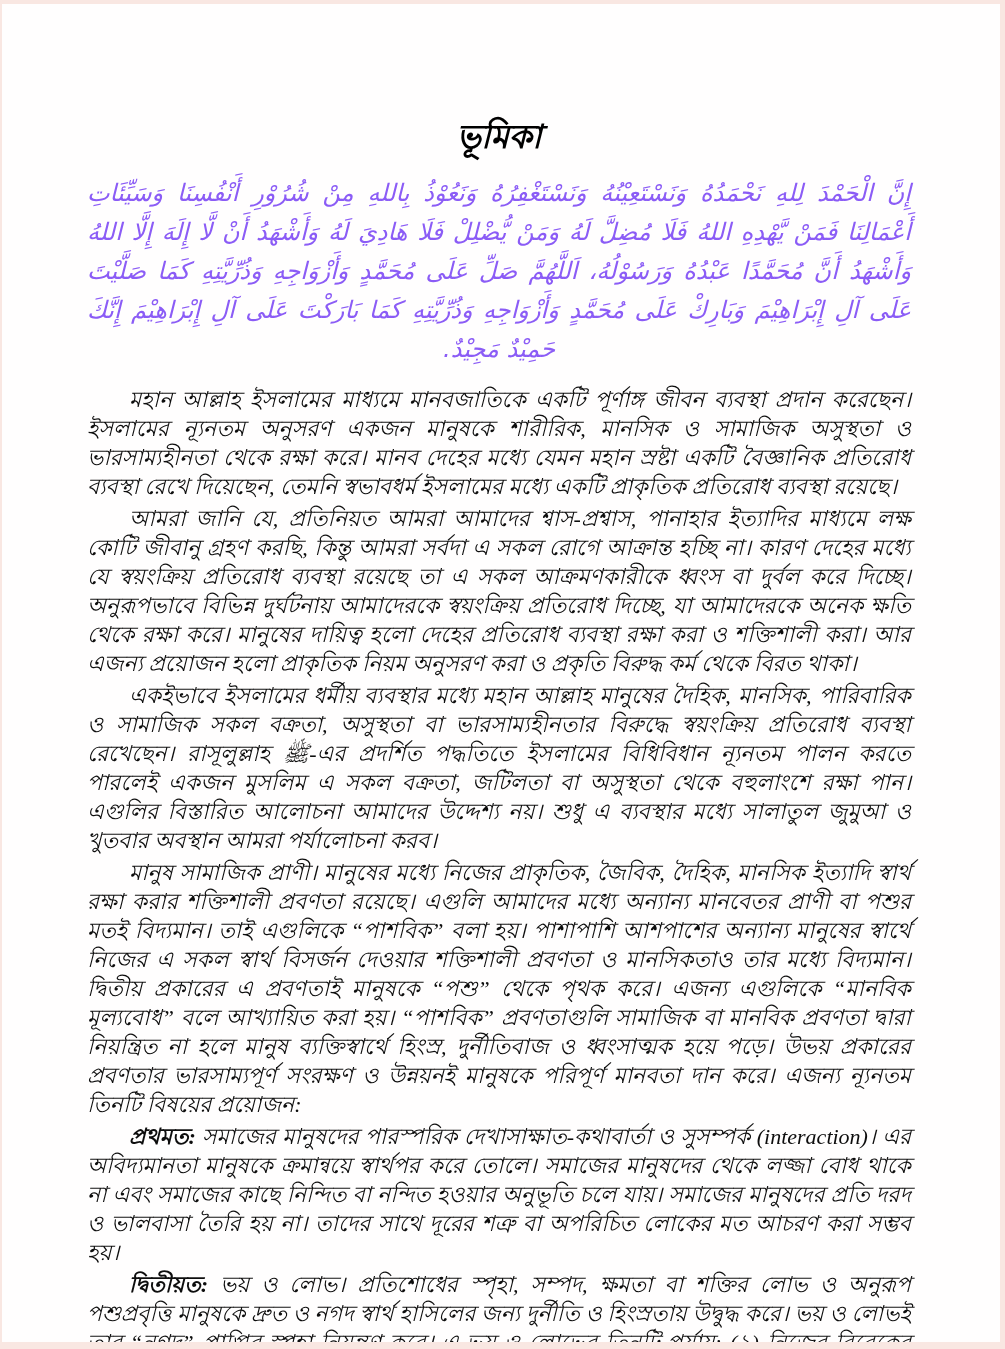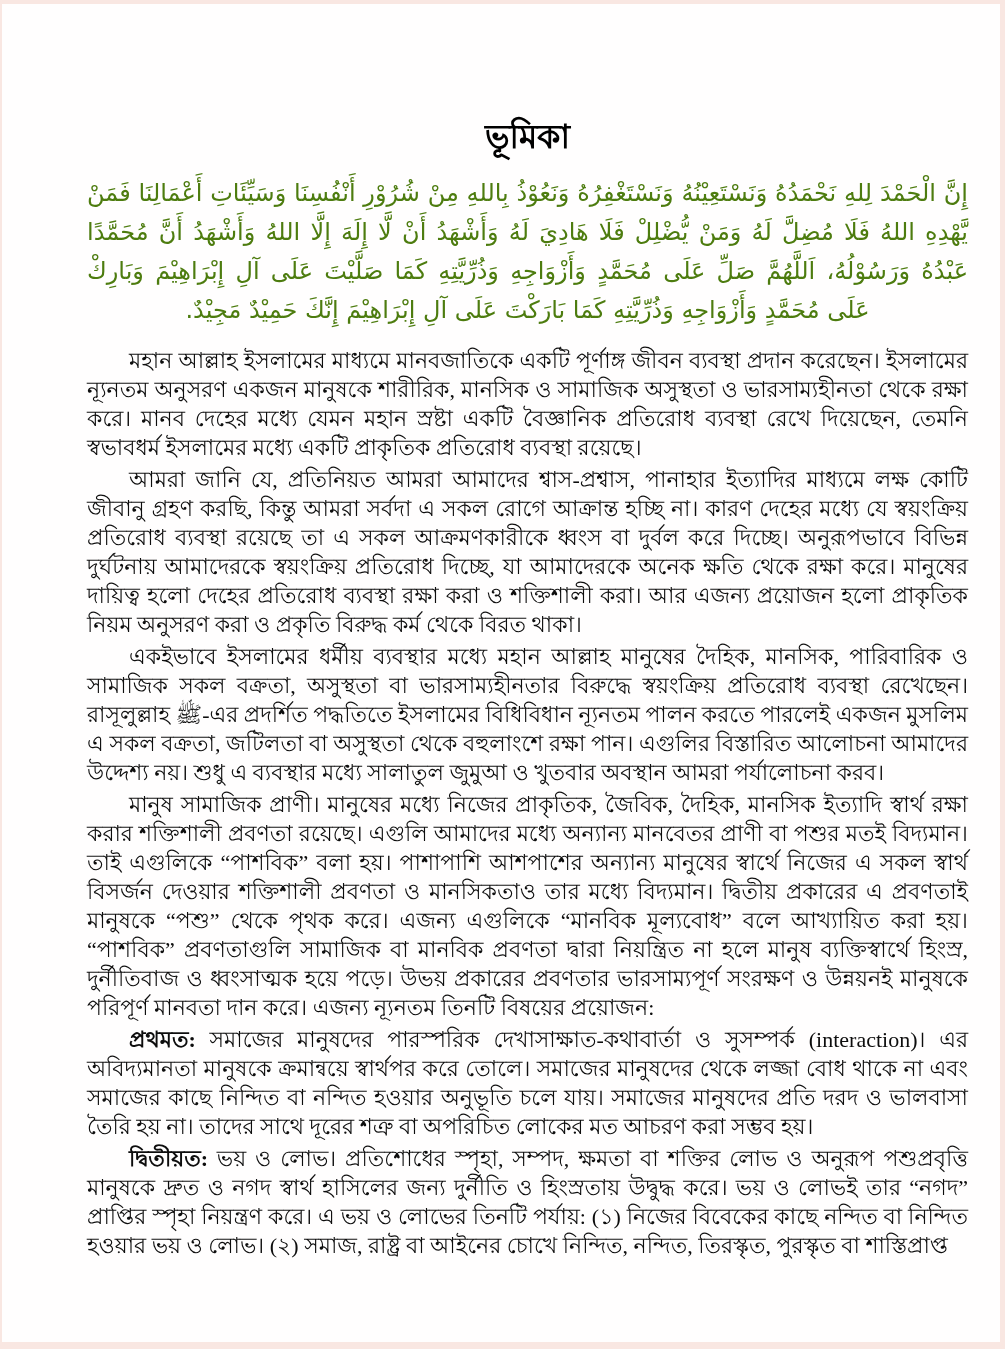--- a/index.html
+++ b/index.html
@@ -9,42 +9,43 @@
     background: #f9e7e2;          
     position: relative;
     overflow: hidden;
     font-family: "Liberation Serif", serif;
   }
   .page {
     position: absolute;
     left: 2px; top: 4px; right: 5px; bottom: 7px;
     background: #fffefe;
     box-sizing: border-box;
-    padding: 112px 32px 0 85px;
+    padding: 112px 89px 0 85px;
     color: #0d0d0d;
     overflow: hidden;
+    font-style: italic;
   }
   .title {
     margin: 0 0 16px 0;
     text-align: center;
     font-size: 33px;
     font-weight: bold;
     line-height: 42px;
     color: #000;
     font-family: "Liberation Serif", serif;
   }
   .arabic {
     direction: rtl;
     unicode-bidi: embed;
     text-align: justify;
     text-align-last: center;
     font-size: 24px;
     line-height: 39px;
     margin: 0 0 16px 0;
-    color: #4d7c0f;
+    color: #8b5cf6;
     font-family: "DejaVu Sans", sans-serif;
   }
   .para {
     margin: 3px 0 0 0;
     text-align: justify;
     text-indent: 42px;
     font-size: 22px;
     line-height: 29px;
     color: #0d0d0d;
   }

